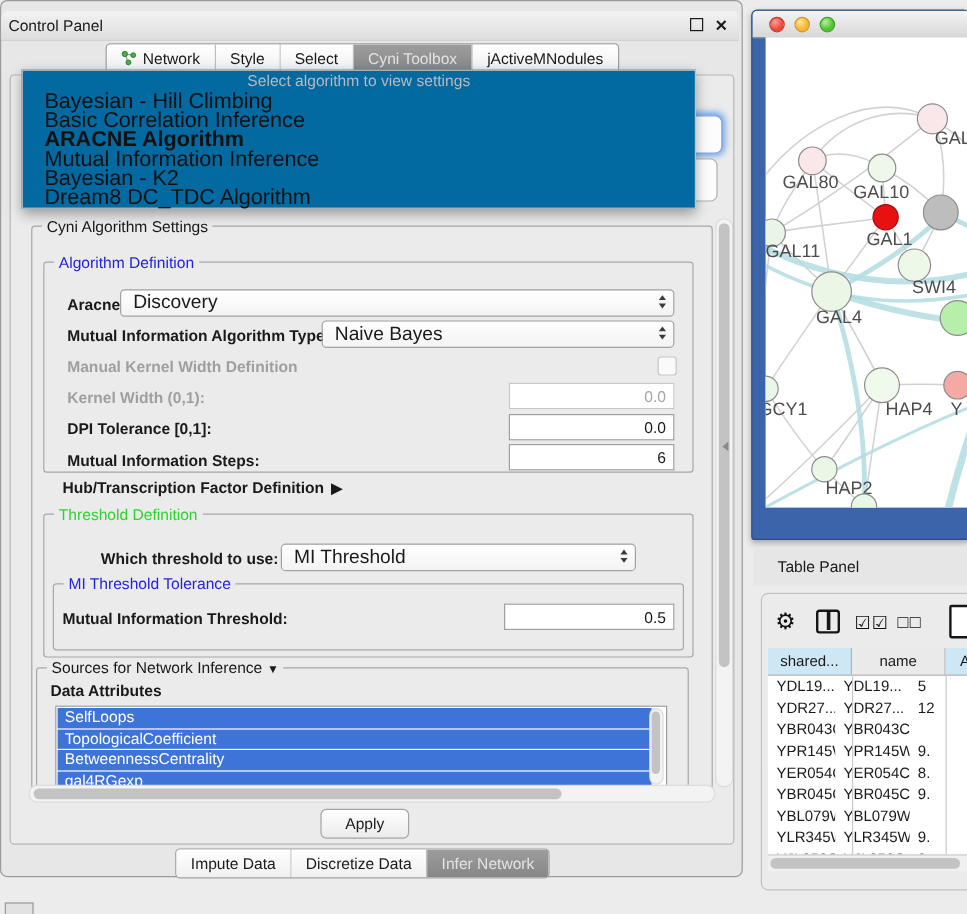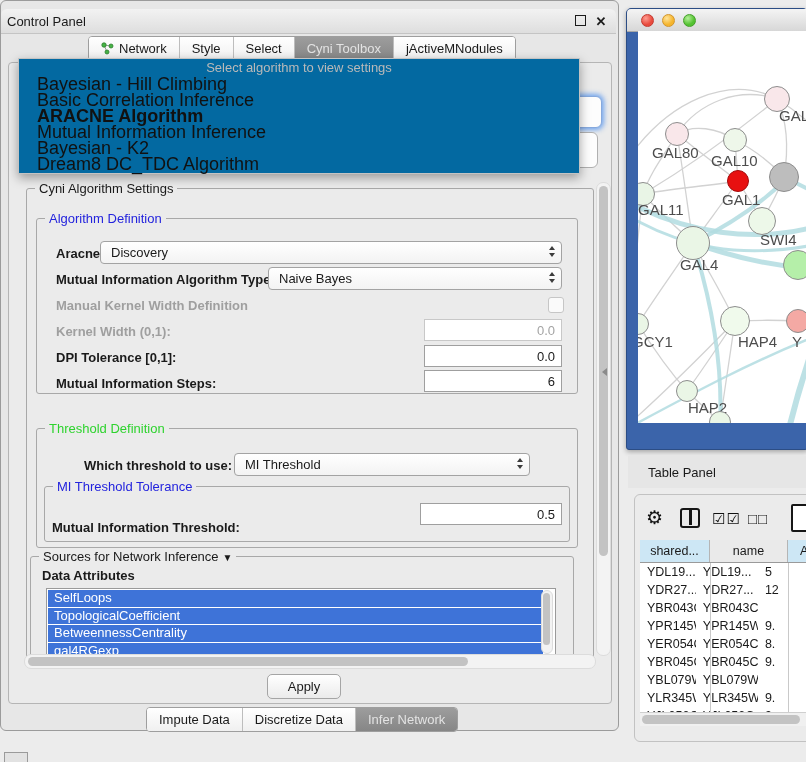--- a/index.html
+++ b/index.html
@@ -28,21 +28,21 @@
   .dd-head{height:17px;line-height:17px;text-align:center;color:#b9b9b9;font-size:13px;}
   .dd-item{height:16px;line-height:16px;padding-left:18px;font-size:18px;color:#111;white-space:nowrap;}
   .dd-item.sel{font-weight:bold;}
   
   .grp{border:1px solid #a8a8a8;border-radius:3px;}
   .grp-label{position:absolute;top:-8px;left:8px;background:#ebebeb;padding:0 4px;font-size:13px;white-space:nowrap;}
   .blue{color:#2323dd;} .green{color:#2ed32e;}
   .lbl{position:absolute;font-size:13px;font-weight:bold;white-space:nowrap;}
   .lbl.dis{color:#9f9f9f;}
   .combo{position:absolute;display:flex;align-items:center;background:linear-gradient(#ffffff,#f3f3f3);
-         border:1px solid #a3a3a3;border-radius:4px;font-size:13px;padding:0 24px 0 10px;height:23px;box-sizing:border-box;}
+         border:1px solid #a3a3a3;border-radius:4px;font-size:16px;padding:0 24px 0 10px;height:23px;box-sizing:border-box;}
   .stepper{position:absolute;right:6px;top:4px;display:flex;flex-direction:column;align-items:center;}
   .stepper .up{width:0;height:0;border-left:3.5px solid transparent;border-right:3.5px solid transparent;border-bottom:4.5px solid #3c3c3c;margin-bottom:2.5px;}
   .stepper .dn{width:0;height:0;border-left:3.5px solid transparent;border-right:3.5px solid transparent;border-top:4.5px solid #3c3c3c;}
   .field{position:absolute;background:#fff;border:1px solid #9f9f9f;font-size:13px;height:22px;box-sizing:border-box;
          display:flex;align-items:center;justify-content:flex-end;padding:0 6px;}
   .field.dis{color:#a4a4a4;border-color:#c8c8c8;}
   .checkbox{position:absolute;width:14px;height:14px;border:1px solid #c6c6c6;border-radius:3px;background:#fafafa;}
   .listbox{position:absolute;background:#fff;border:1px solid #9a9a9a;overflow:hidden;}
   .attr-item{height:16.5px;line-height:16.5px;padding-left:6px;background:#3e73d8;color:#fff;font-size:13px;margin:1px 12px 0 1px;}
   .sb-v{position:absolute;background:#f3f3f3;border:1px solid #dcdcdc;border-radius:7px;}
@@ -168,38 +168,41 @@
 
   <div class="lbl dis" style="left:56px;top:324px;">Kernel Width (0,1):</div>
   <div class="field dis" style="left:424px;top:319px;width:138px;">0.0</div>
 
   <div class="lbl" style="left:56px;top:350px;">DPI Tolerance [0,1]:</div>
   <div class="field" style="left:424px;top:345px;width:138px;">0.0</div>
 
   <div class="lbl" style="left:56px;top:376px;">Mutual Information Steps:</div>
   <div class="field" style="left:424px;top:370px;width:138px;">6</div>
 
+  <div class="lbl" style="left:52px;top:399px;font-weight:bold;">
+    <span>Hub/Transcription Factor Definition</span><span class="tri-right">▶</span>
+  </div>
 
   <div class="abs grp" style="left:36px;top:428px;width:540px;height:118px;">
     <span class="grp-label green">Threshold Definition</span>
   </div>
 
   <div class="lbl" style="left:84px;top:458px;">Which threshold to use:</div>
   <div class="combo" style="left:234px;top:453px;width:296px;">
     <span>MI Threshold</span>
     <span class="stepper">
         <span class="up"></span>
         <span class="dn"></span>
       </span>
   </div>
 
   <div class="abs grp" style="left:44px;top:486px;width:524px;height:54px;">
     <span class="grp-label blue">MI Threshold Tolerance</span>
   </div>
-  <div class="lbl" style="left:52px;top:508px;margin-top:12px;">Mutual Information Threshold:</div>
+  <div class="lbl" style="left:52px;top:508px;">Mutual Information Threshold:</div>
   <div class="field" style="left:420px;top:503px;width:142px;">0.5</div>
 
   <div class="abs grp" style="left:30px;top:556px;width:542px;height:100px;">
     <span class="grp-label" style="font-weight:normal;">
       <span>Sources for Network Inference</span><span class="tri-down">▼</span>
     </span>
   </div>
   <div class="lbl" style="left:42px;top:568px;">Data Attributes</div>
   <div class="listbox" style="left:46px;top:588px;width:508px;height:68px;">
       <div class="attr-item">SelfLoops</div>

